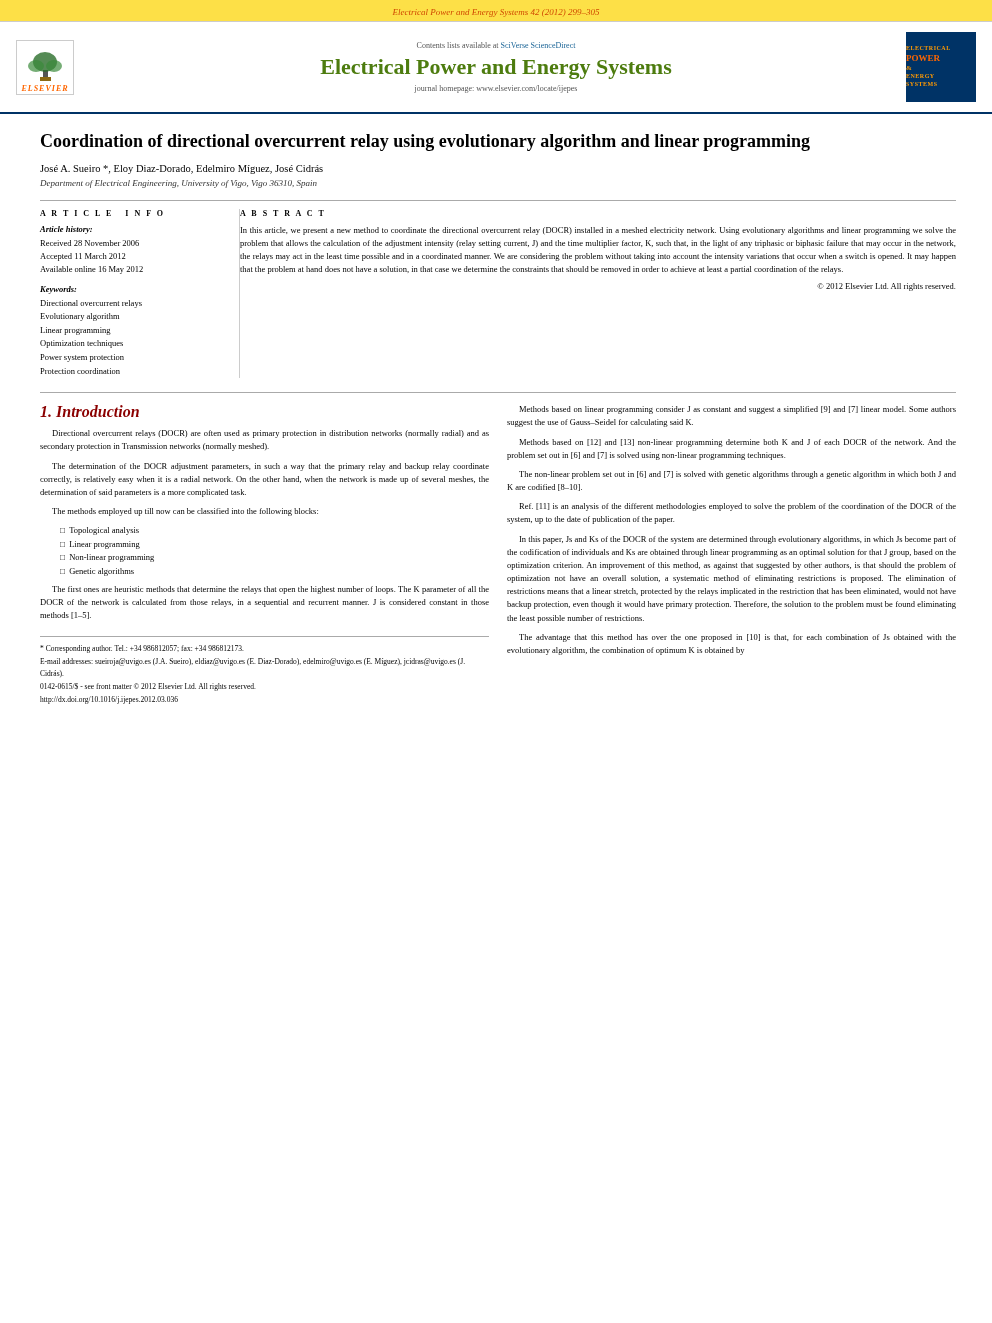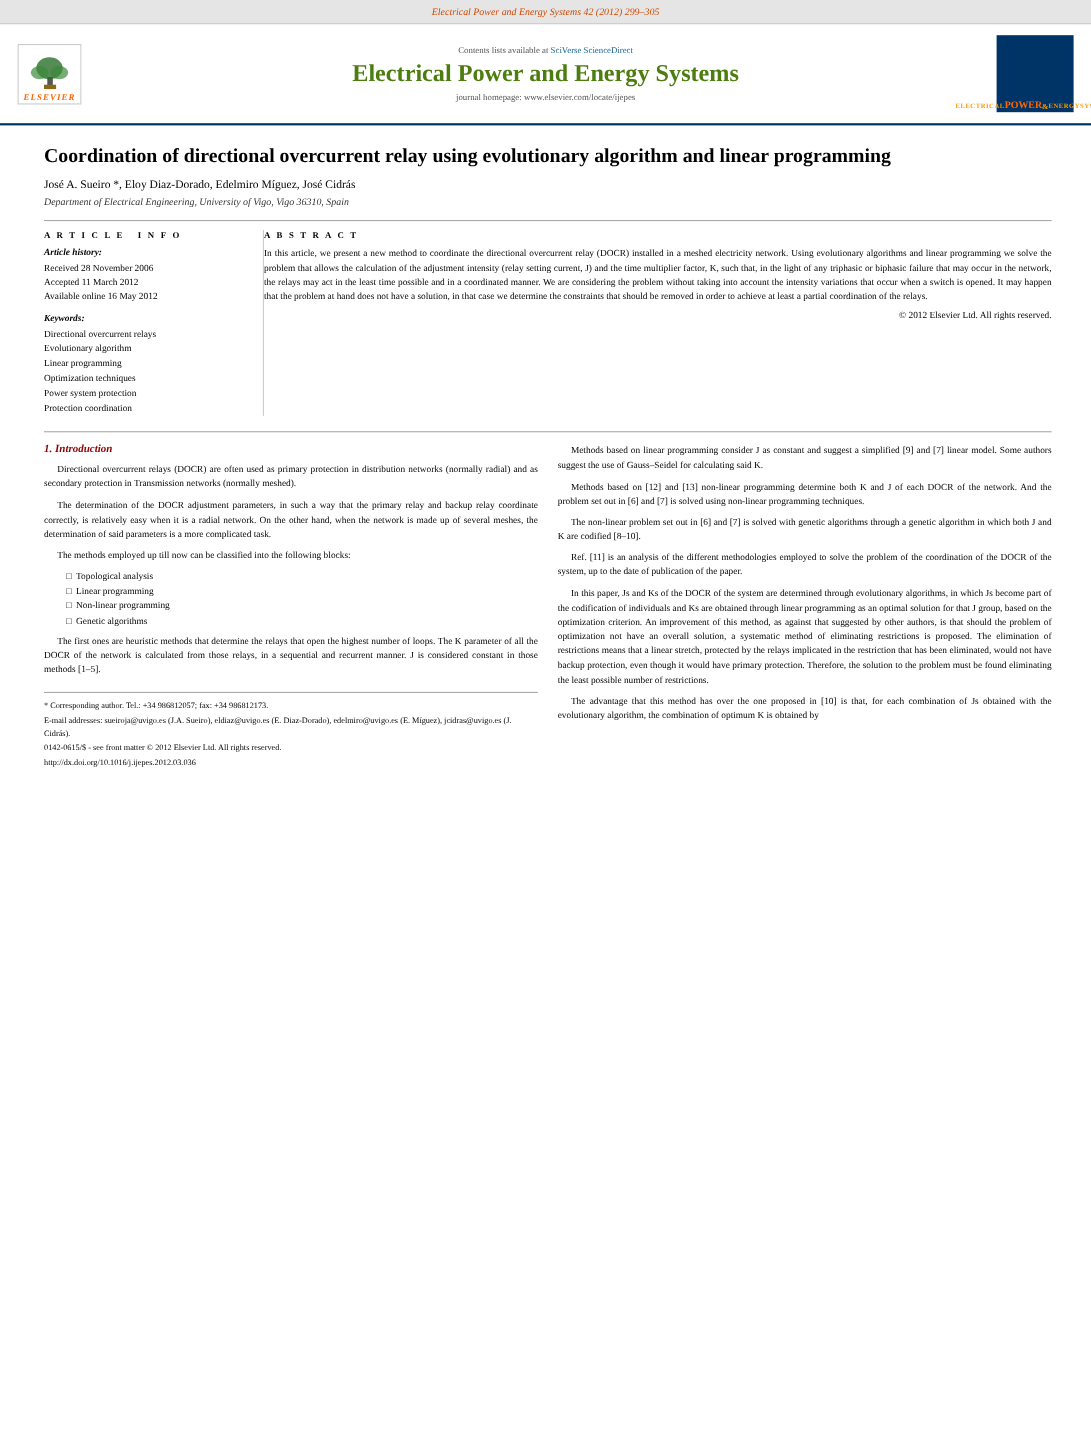--- a/index.html
+++ b/index.html
@@ -7,21 +7,21 @@
       background: #fff;
       font-family: 'Times New Roman', Times, serif;
       font-size: 10px;
       color: #000;
       width: 992px;
       min-height: 1323px;
     }
 
     
     .top-bar {
-      background: #e5e5e5;
+      background: #fde047;
       text-align: center;
       padding: 6px 0 4px;
       border-bottom: 1px solid #ccc;
     }
     .top-bar-text {
       font-size: 9px;
       color: #d04a02;
       font-style: italic;
     }
 
@@ -88,22 +88,22 @@
     }
     .journal-logo-box {
       width: 70px;
       height: 70px;
       background: #003366;
       color: #fff;
       font-size: 7px;
       font-weight: bold;
       text-align: center;
       display: flex;
-      flex-direction: row;
-      align-items: flex-end;
+      flex-direction: column;
+      align-items: flex-start;
       justify-content: center;
       line-height: 1.3;
     }
     .journal-logo-box .epow {
       color: #ff6600;
       font-size: 9px;
     }
 
     
     .main-content {
@@ -214,21 +214,21 @@
     }
     .body-left {
       flex: 1;
     }
     .body-right {
       flex: 1;
     }
 
     
     .section-heading {
-      font-size: 10px;
+      font-size: 16px;
       font-weight: bold;
       color: #8B0000;
       font-style: italic;
       margin-bottom: 6px;
     }
 
     
     .body-para {
       font-size: 8.5px;
       line-height: 1.55;

